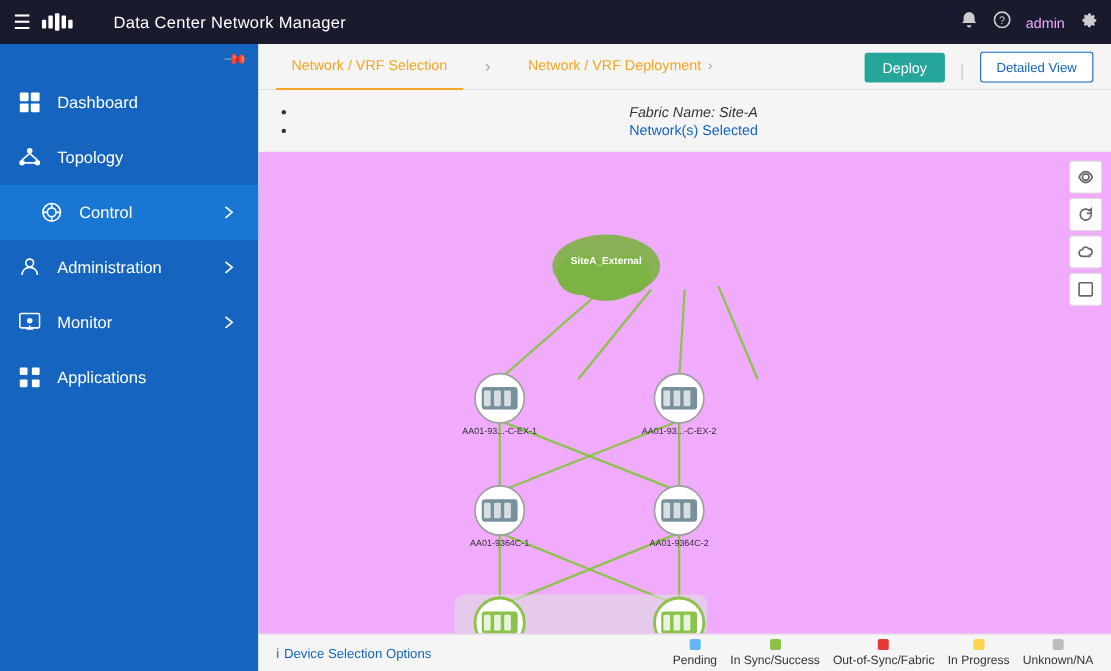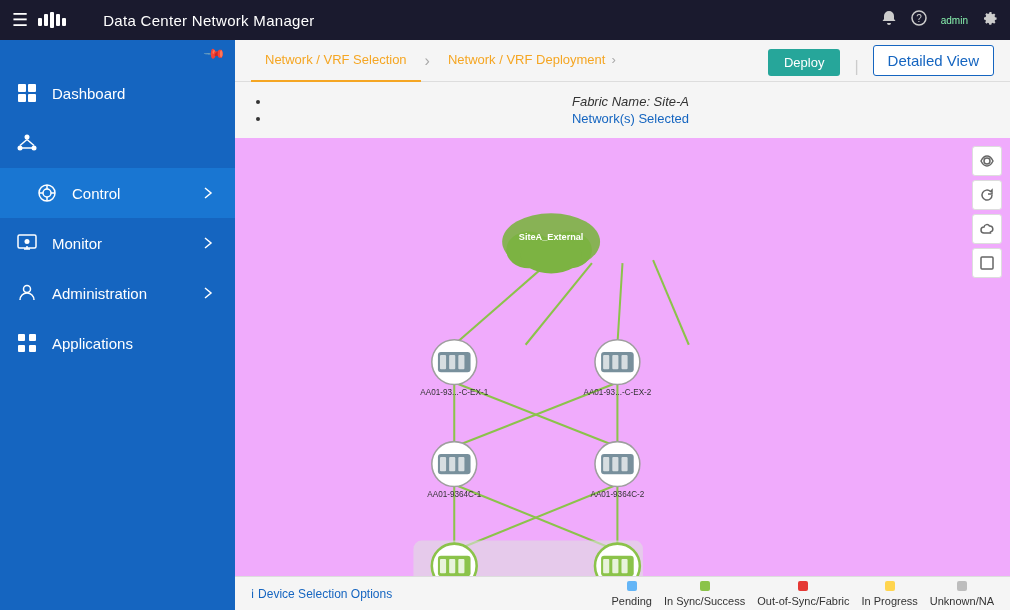--- a/index.html
+++ b/index.html
@@ -13,21 +13,21 @@
       align-items: center;
       padding: 0 12px;
       gap: 10px;
       flex-shrink: 0;
     }
     .header-menu-icon { color: white; font-size: 18px; cursor: pointer; }
     .header-logo { display: flex; align-items: center; gap: 6px; }
     .header-title { color: white; font-size: 15px; font-weight: 300; letter-spacing: 0.3px; }
     .header-right { margin-left: auto; display: flex; align-items: center; gap: 14px; }
     .header-icon { color: #ccc; font-size: 16px; cursor: pointer; }
-    .header-user { color: #86efac; font-size: 10px; }
+    .header-user { color: #f0abfc; font-size: 13px; }
     .header-gear { color: #ccc; font-size: 16px; cursor: pointer; }
 
     
     .main-layout {
       display: flex;
       flex: 1;
       overflow: hidden;
     }
 
     
@@ -72,21 +72,21 @@
     }
 
     
     .tab-bar {
       background: #f5f5f5;
       border-bottom: 1px solid #ddd;
       display: flex;
       align-items: center;
       padding: 0 16px;
       height: 42px;
-      gap: 0;
+      gap: 16px;
       flex-shrink: 0;
     }
     .tab-item {
       padding: 0 14px;
       height: 42px;
       display: flex;
       align-items: center;
       font-size: 13px;
       cursor: pointer;
       border-bottom: 2px solid transparent;
@@ -105,21 +105,21 @@
       font-size: 13px;
       cursor: pointer;
     }
     .tab-divider { color: #ccc; margin: 0 4px; }
     .btn-detailed {
       background: white;
       color: #1565c0;
       border: 1px solid #1565c0;
       padding: 6px 14px;
       border-radius: 3px;
-      font-size: 15px;
+      font-size: 12px;
       cursor: pointer;
     }
 
     
     .info-bar {
       padding: 10px 20px;
       font-size: 13px;
       background: #f5f5f5;
       flex-shrink: 0;
       text-align: center;
@@ -241,20 +241,21 @@
       <span class="icon">
         <svg width="20" height="20" viewBox="0 0 20 20" fill="white">
           <circle cx="10" cy="4" r="2.5"></circle>
           <circle cx="3" cy="15" r="2.5"></circle>
           <circle cx="17" cy="15" r="2.5"></circle>
           <line x1="10" y1="6.5" x2="3" y2="12.5" stroke="white" stroke-width="1.5"></line>
           <line x1="10" y1="6.5" x2="17" y2="12.5" stroke="white" stroke-width="1.5"></line>
           <line x1="3" y1="15" x2="17" y2="15" stroke="white" stroke-width="1.5"></line>
         </svg>
       </span>
+      <span class="label">Topology</span>
     </div>
 
     <div class="sidebar-item active">
       <span class="icon">
         <svg width="20" height="20" viewBox="0 0 20 20" fill="none" stroke="white" stroke-width="1.5">
           <circle cx="10" cy="10" r="8"></circle>
           <circle cx="10" cy="10" r="4"></circle>
           <path d="M10 2v4M10 14v4M2 10h4M14 10h4" stroke="white" stroke-width="1.5"></path>
         </svg>
       </span>
@@ -262,41 +263,41 @@
       <span class="arrow">
         <svg viewBox="0 0 14 14">
             <polyline points="4,2 10,7 4,12" stroke="white" stroke-width="1.5" fill="none"></polyline>
           </svg>
       </span>
     </div>
 
     <div class="sidebar-item">
       <span class="icon">
         <svg width="20" height="20" viewBox="0 0 20 20" fill="white">
+          <circle cx="10" cy="6" r="3.5" fill="none" stroke="white" stroke-width="1.5"></circle>
+          <path d="M3 17c0-3.9 3.1-7 7-7s7 3.1 7 7" fill="none" stroke="white" stroke-width="1.5"></path>
+        </svg>
+      </span>
+      <span class="label">Administration</span>
+      <span class="arrow">
+        <svg viewBox="0 0 14 14">
+            <polyline points="4,2 10,7 4,12" stroke="white" stroke-width="1.5" fill="none"></polyline>
+          </svg>
+      </span>
+    </div>
+
+    <div class="sidebar-item">
+      <span class="icon">
+        <svg width="20" height="20" viewBox="0 0 20 20" fill="white">
           <rect x="1" y="2" width="18" height="13" rx="1.5" fill="none" stroke="white" stroke-width="1.5"></rect>
           <circle cx="10" cy="8.5" r="2.5" fill="white"></circle>
           <path d="M10 13v3M7 16h6" stroke="white" stroke-width="1.5"></path>
         </svg>
       </span>
       <span class="label">Monitor</span>
-      <span class="arrow">
-        <svg viewBox="0 0 14 14">
-            <polyline points="4,2 10,7 4,12" stroke="white" stroke-width="1.5" fill="none"></polyline>
-          </svg>
-      </span>
-    </div>
-
-    <div class="sidebar-item">
-      <span class="icon">
-        <svg width="20" height="20" viewBox="0 0 20 20" fill="white">
-          <circle cx="10" cy="6" r="3.5" fill="none" stroke="white" stroke-width="1.5"></circle>
-          <path d="M3 17c0-3.9 3.1-7 7-7s7 3.1 7 7" fill="none" stroke="white" stroke-width="1.5"></path>
-        </svg>
-      </span>
-      <span class="label">Administration</span>
       <span class="arrow">
         <svg viewBox="0 0 14 14">
             <polyline points="4,2 10,7 4,12" stroke="white" stroke-width="1.5" fill="none"></polyline>
           </svg>
       </span>
     </div>
 
     <div class="sidebar-item">
       <span class="icon">
         <svg width="20" height="20" viewBox="0 0 20 20" fill="white">

